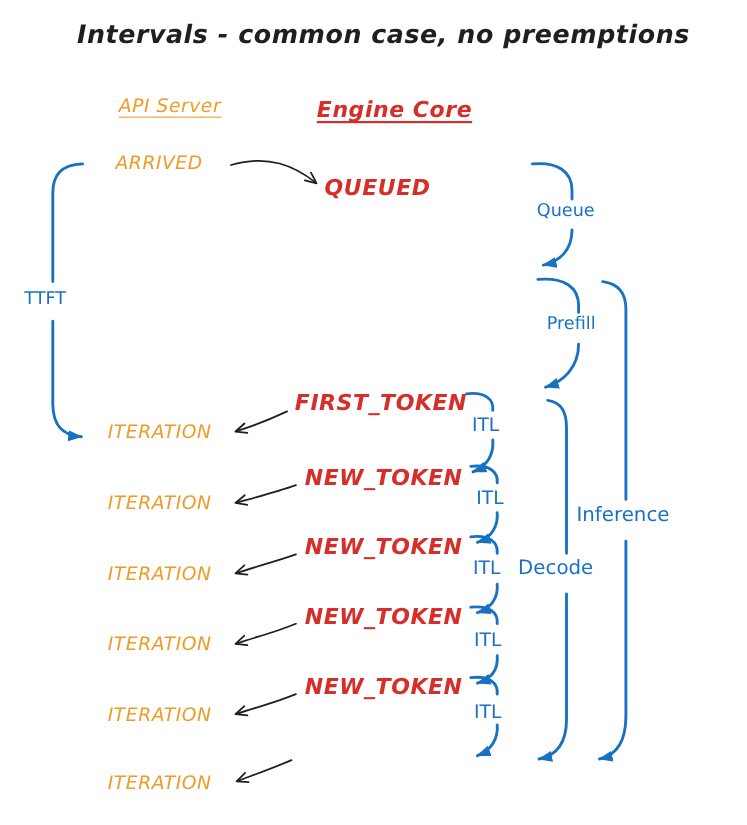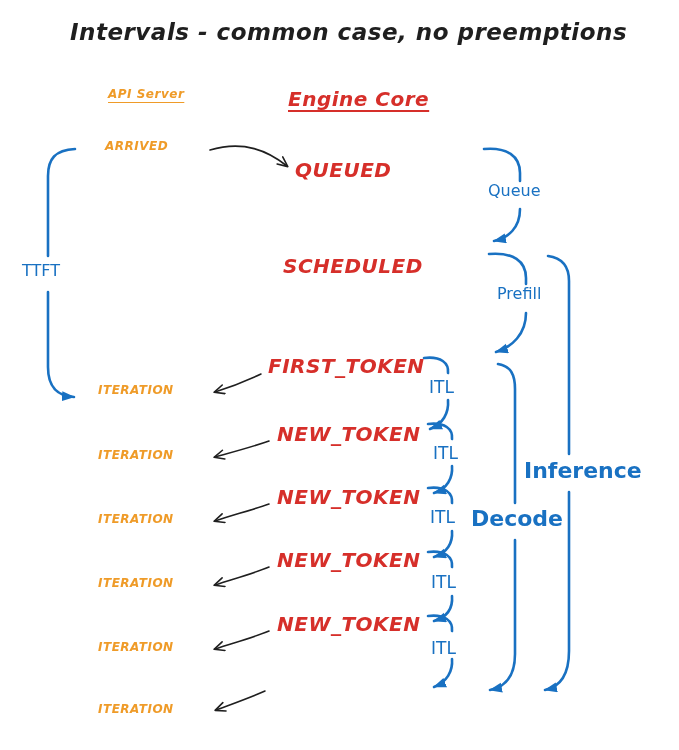--- a/index.html
+++ b/index.html
@@ -19,25 +19,25 @@
   .lbl{position:absolute;white-space:nowrap;line-height:1.1;}
   .title{
     left:70px;top:20px;width:520px;text-align:center;
     font-size:23px;font-weight:700;font-style:italic;color:var(--ink);
     letter-spacing:0.5px;
   }
   .col-hdr{
     font-size:17px;font-weight:700;font-style:italic;
     text-decoration:underline;text-underline-offset:4px;
   }
-  .api{color:var(--orange);font-style:italic;font-weight:700;font-size:12px;letter-spacing:0.5px;}
+  .api{color:var(--orange);font-style:italic;font-weight:400;font-size:17px;letter-spacing:0.5px;}
   .engine{color:var(--red);font-style:italic;font-weight:600;font-size:20px;letter-spacing:0.5px;}
   .blue{color:var(--blue);font-size:16px;font-weight:500;}
   .blue.sm{font-size:17px;}
-  .blue.lg{font-size:22px;font-weight:bold;}
+  .blue.lg{font-size:18px;}
   svg.connectors{position:absolute;left:0;top:0;pointer-events:none;}
 </style>
 </head>
 <body>
 
 <div class="canvas">
 
   <svg class="connectors" width="679" height="750" viewBox="0 0 679 750">
     <defs>
       <marker id="ab" markerUnits="userSpaceOnUse" markerWidth="13" markerHeight="12" refX="10" refY="5.5" orient="auto">
@@ -98,21 +98,20 @@
 
   <div class="lbl api" style="left:105px;top:140px;">ARRIVED</div>
   <div class="lbl api" style="left:98px;top:384px;">ITERATION</div>
   <div class="lbl api" style="left:98px;top:449px;">ITERATION</div>
   <div class="lbl api" style="left:98px;top:513px;">ITERATION</div>
   <div class="lbl api" style="left:98px;top:577px;">ITERATION</div>
   <div class="lbl api" style="left:98px;top:641px;">ITERATION</div>
   <div class="lbl api" style="left:98px;top:703px;">ITERATION</div>
 
   <div class="lbl engine" style="left:295px;top:159px;">QUEUED</div>
-  <div class="lbl engine" style="left:283px;top:255px;">SCHEDULED</div>
   <div class="lbl engine" style="left:268px;top:355px;">FIRST_TOKEN</div>
   <div class="lbl engine" style="left:277px;top:423px;">NEW_TOKEN</div>
   <div class="lbl engine" style="left:277px;top:486px;">NEW_TOKEN</div>
   <div class="lbl engine" style="left:277px;top:549px;">NEW_TOKEN</div>
   <div class="lbl engine" style="left:277px;top:613px;">NEW_TOKEN</div>
 
   <div class="lbl blue" style="left:22px;top:262px;">TTFT</div>
   <div class="lbl blue" style="left:488px;top:182px;">Queue</div>
   <div class="lbl blue" style="left:497px;top:285px;">Prefill</div>
   <div class="lbl blue sm" style="left:429px;top:378px;">ITL</div>

